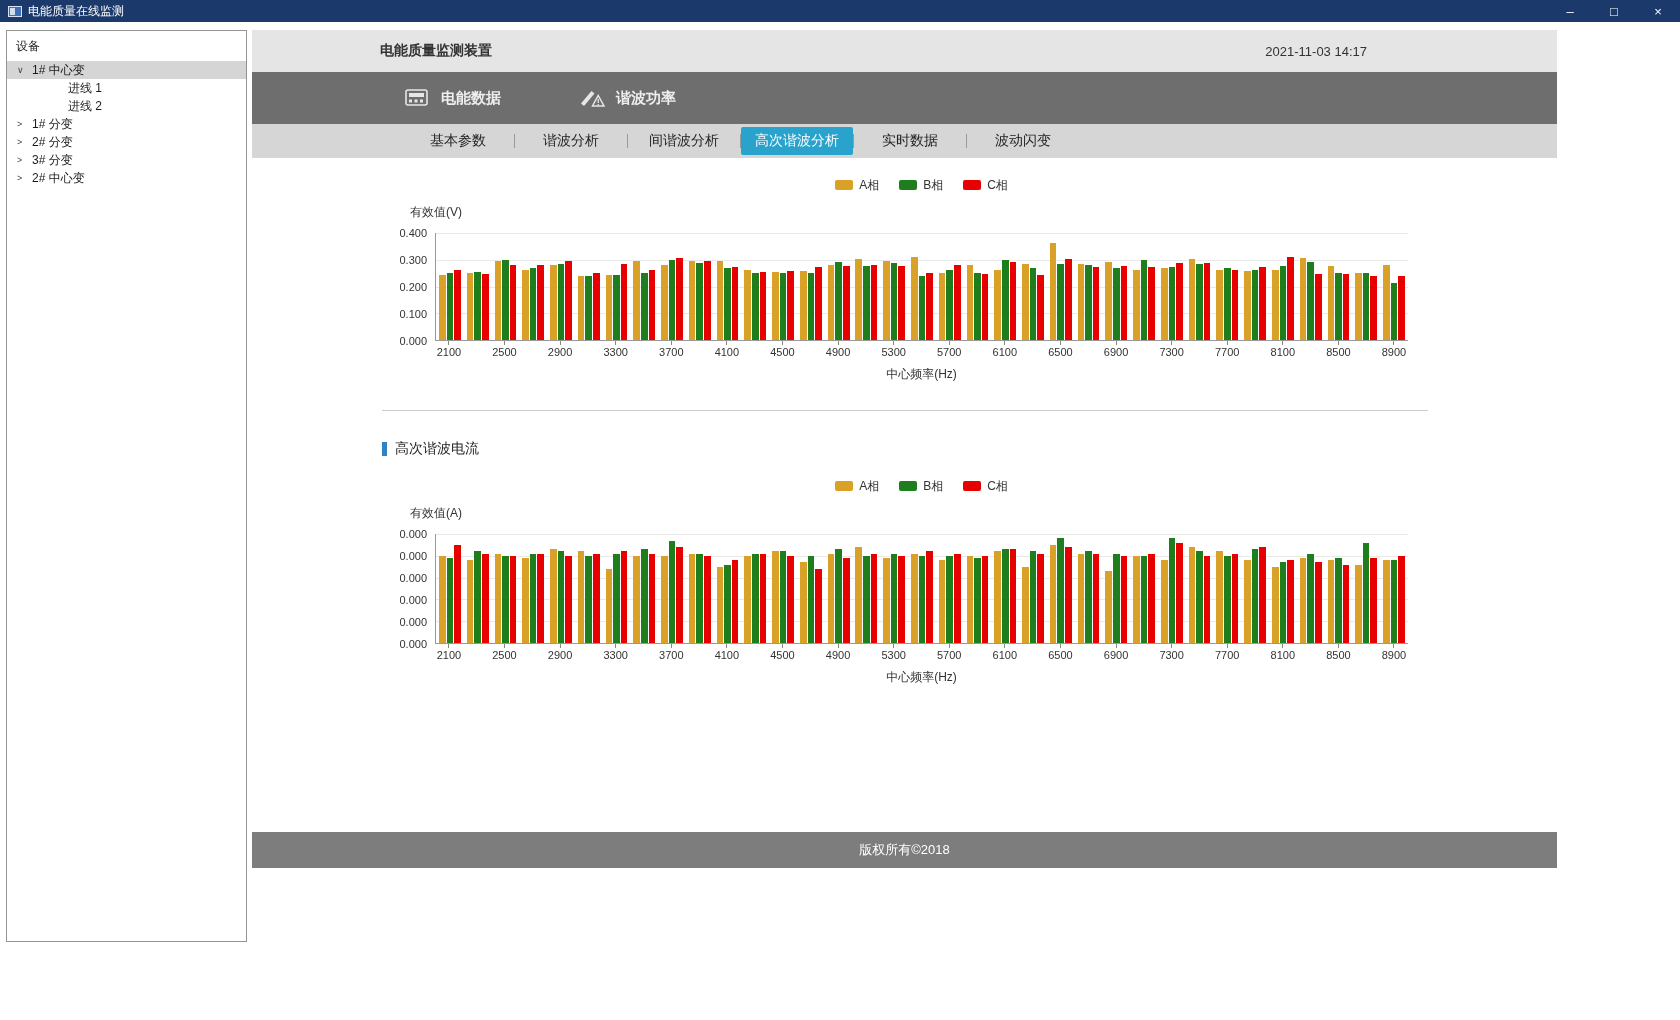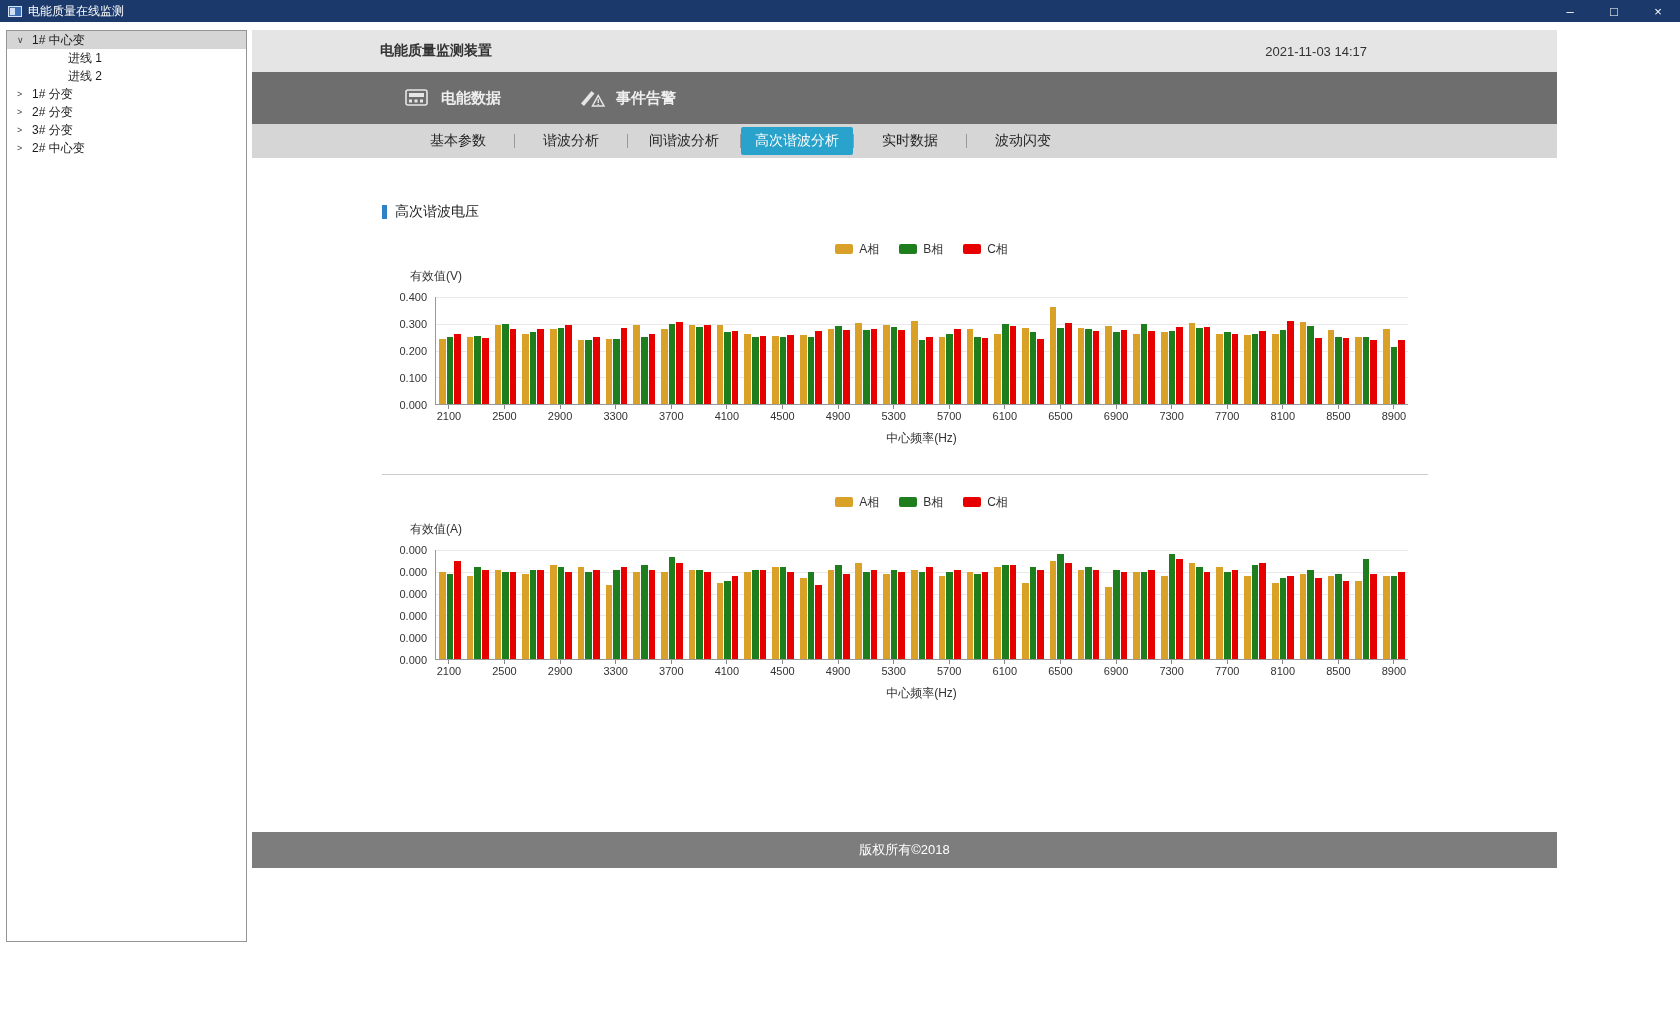--- a/index.html
+++ b/index.html
@@ -81,20 +81,21 @@
   <span class="app-icon"></span>
   <span>电能质量在线监测</span>
   <div class="win-controls">
     <span class="win-btn">–</span>
     <span class="win-btn">□</span>
     <span class="win-btn">×</span>
   </div>
 </div>
 
 <div class="sidebar">
+  <div class="sidebar-header">设备</div>
   <div>
       <div class="tree-row lvl0 selected">
         <span class="tree-arrow">∨</span>
         <span class="tree-label">1#  中心变</span>
       </div>
       <div class="tree-row lvl1">
         <span class="tree-arrow"></span>
         <span class="tree-label">进线  1</span>
       </div>
       <div class="tree-row lvl1">
@@ -142,45 +143,41 @@
       </div>
       <div class="tab">
         <span class="tab-icon">
           <svg width="27" height="22" viewBox="0 0 27 22">
             <path d="M2 16.5 L12.5 4 L15.5 6.5 L5 19 Z" fill="#e6e6e6"></path>
             <path d="M13.5 19 L25 19 L19.2 8.5 Z" fill="none" stroke="#e6e6e6" stroke-width="1.5"></path>
             <rect x="18.6" y="12" width="1.3" height="4" fill="#e6e6e6"></rect>
             <rect x="18.6" y="17" width="1.3" height="1.3" fill="#e6e6e6"></rect>
           </svg>
         </span>
-        <span class="tab-label">事件告警</span>
+        <span class="tab-label">谐波功率</span>
       </div>
     </div>
 
   <div class="subtabbar">
       <div class="subtab">基本参数</div>
       <span class="subtab-sep"></span>
       <div class="subtab">谐波分析</div>
       <span class="subtab-sep"></span>
       <div class="subtab">间谐波分析</div>
       <span class="subtab-sep"></span>
       <div class="subtab active">高次谐波分析</div>
       <span class="subtab-sep"></span>
       <div class="subtab">实时数据</div>
       <span class="subtab-sep"></span>
       <div class="subtab">波动闪变</div>
     </div>
 
   <div class="content">
 
     <section id="c0">
-      <div class="section-title">
-        <span class="marker"></span>
-        <span>高次谐波电压</span>
-      </div>
       <div class="legend">
           <span class="legend-item">
             <span class="legend-swatch" style="background: rgb(217, 161, 39);"></span>
             <span class="legend-label">A相</span>
           </span>
           <span class="legend-item">
             <span class="legend-swatch" style="background: rgb(30, 126, 30);"></span>
             <span class="legend-label">B相</span>
           </span>
           <span class="legend-item">
@@ -471,20 +468,24 @@
             <div class="xtickmark"></div>
             <span class="xlabel">8900</span>
           </div>
         </div>
       <div class="axis-title">中心频率(Hz)</div>
     </section>
 
     <div class="divider"></div>
 
     <section id="c1">
+      <div class="section-title">
+        <span class="marker"></span>
+        <span>高次谐波电流</span>
+      </div>
       <div class="legend">
           <span class="legend-item">
             <span class="legend-swatch" style="background: rgb(217, 161, 39);"></span>
             <span class="legend-label">A相</span>
           </span>
           <span class="legend-item">
             <span class="legend-swatch" style="background: rgb(30, 126, 30);"></span>
             <span class="legend-label">B相</span>
           </span>
           <span class="legend-item">

